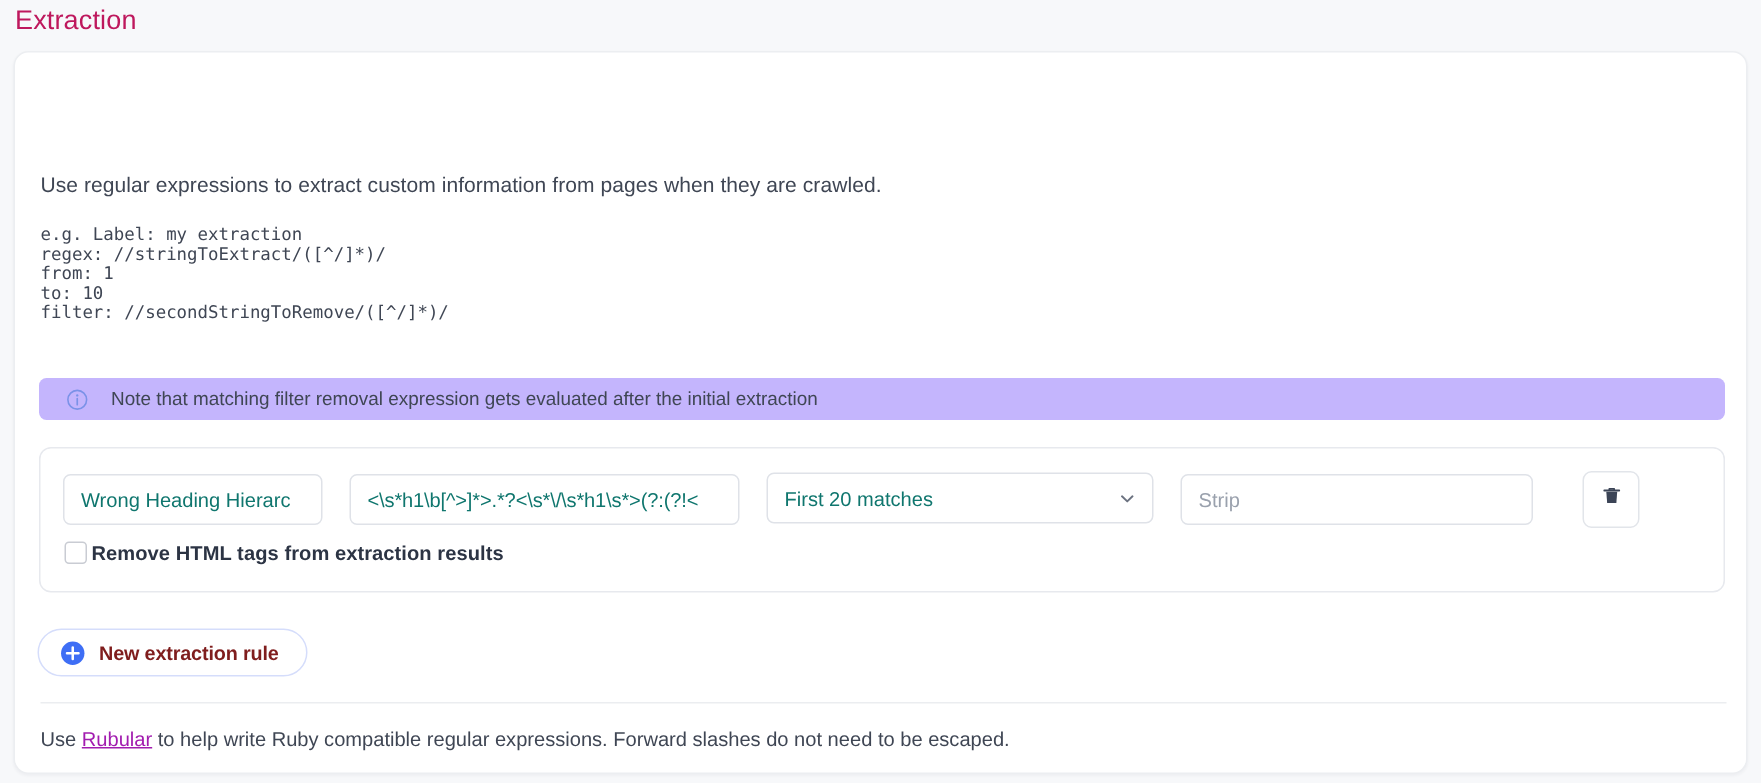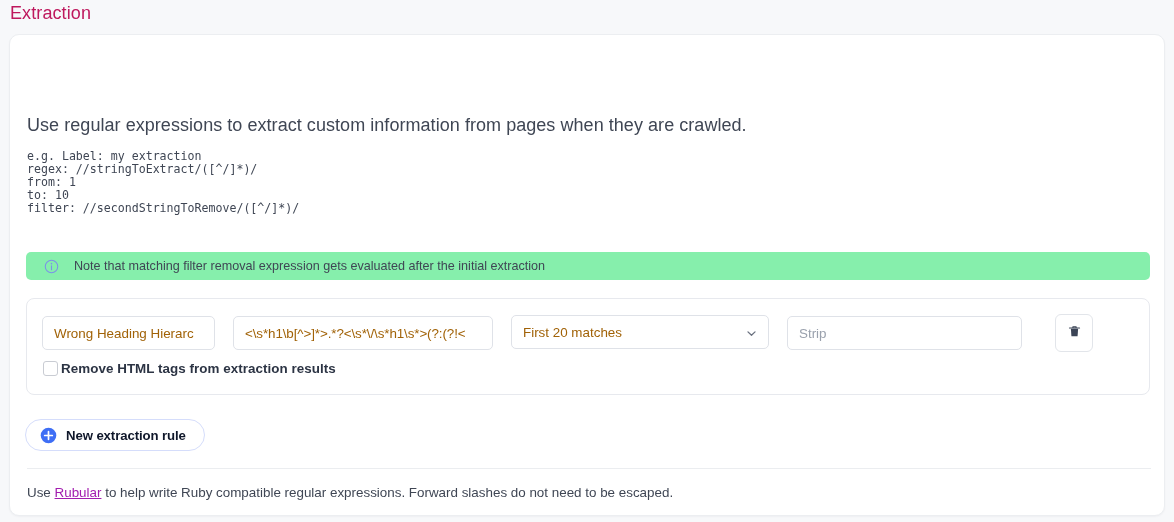--- a/index.html
+++ b/index.html
@@ -37,35 +37,35 @@
   }
   .header-actions {
     position: absolute; right: 16px; top: 19px;
     display: flex; align-items: center; gap: 18px;
   }
   .icon-check { width: 22px; height: 22px; display: block; cursor: pointer; }
   .icon-chevron-up { width: 20px; height: 20px; display: block; cursor: pointer; }
 
   .desc {
     position: absolute; left: 17px; top: 80px;
-    font-size: 18px; color: #3f4654; letter-spacing: .05px;
+    font-size: 14px; color: #3f4654; letter-spacing: .05px;
   }
 
   .code {
     position: absolute; left: 17px; top: 115px;
     font-family: "DejaVu Sans Mono", "Liberation Mono", monospace;
     font-size: 11.6px; color: #3f4654;
     line-height: 13px;
     white-space: pre;
   }
 
   .note {
     position: absolute; left: 16px; top: 217px;
     width: 1124px; height: 28px;
-    background: #86efac;
+    background: #c4b5fd;
     border-radius: 5px;
     display: flex; align-items: center;
   }
   .note .info-icon { margin-left: 18px; width: 15px; height: 15px; flex: none; }
   .note .note-text {
     margin-left: 15px;
     font-size: 12.6px; color: #3f4654;
   }
 
   .rule-panel {
@@ -80,21 +80,21 @@
     position: absolute; left: 15px; top: 15px;
     display: flex; align-items: center; gap: 18px;
   }
 
   .fld {
     height: 34px;
     border: 1px solid #dfe2e8;
     border-radius: 5px;
     background: #fff;
     font-size: 13.4px;
-    color: #a16207;
+    color: #0f766e;
     padding: 0 11px;
     font-family: "Liberation Sans", sans-serif;
     outline: none;
     overflow: hidden;
     white-space: nowrap;
     display: flex; align-items: center;
   }
   .fld-label { width: 173px; }
   .fld-regex { width: 260px; letter-spacing: -.1px; }
   .fld-strip { width: 235px; color: #9aa1ad; }
@@ -137,21 +137,21 @@
     position: absolute; left: 15px; top: 384px;
     height: 32px;
     border: 1.4px solid #d5ddfb; border-radius: 18px;
     background: #fff;
     display: inline-flex; align-items: center; gap: 9px;
     padding: 0 18px 0 14px;
     cursor: pointer;
   }
   .plus-icon { width: 17px; height: 17px; flex: none; }
   .new-rule-label {
-    font-size: 13.2px; color: #0f172a; font-weight: bold;
+    font-size: 13.2px; color: #7f1d1d; font-weight: bold;
     letter-spacing: -.1px;
   }
 
   .divider {
     position: absolute; left: 17px; top: 433px;
     width: 1124px; height: 1px; background: #ebedf0;
   }
 
   .footer {
     position: absolute; left: 17px; top: 450px;

